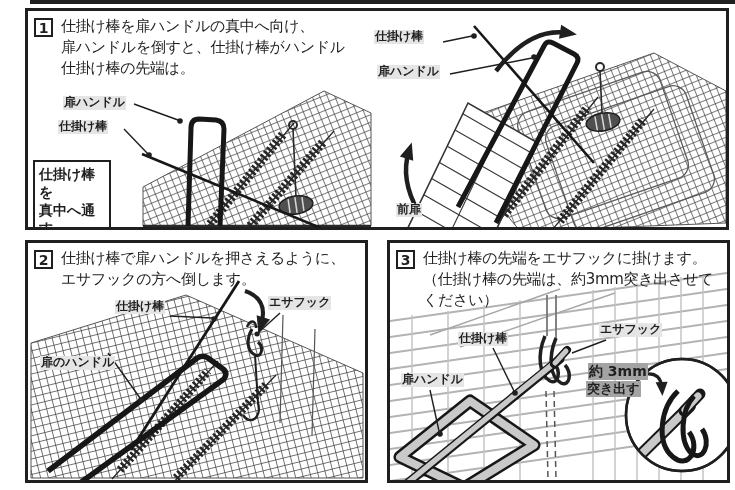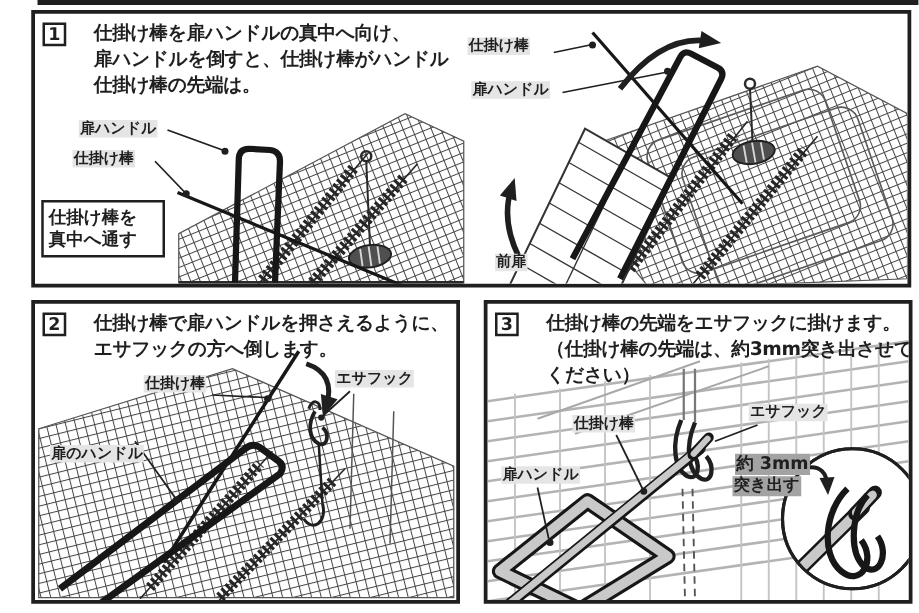--- a/index.html
+++ b/index.html
@@ -8,23 +8,23 @@
   .top-rule{position:absolute;left:30px;top:0;width:705px;height:4px;background:#1f1f1f;}
   .panel{position:absolute;border:3px solid #1f1f1f;background:#fff;overflow:hidden;box-sizing:border-box;}
   #p1{left:25px;top:8px;width:704px;height:222px;}
   #p2{left:25px;top:240px;width:343px;height:243px;}
   #p3{left:387px;top:240px;width:343px;height:243px;}
   .art{position:absolute;left:0;top:0;}
   .step-head{position:absolute;left:6px;top:5px;display:flex;align-items:flex-start;}
   .badge{width:19px;height:19px;border:2.5px solid #1f1f1f;box-sizing:border-box;
          display:flex;align-items:center;justify-content:center;
          font-size:14px;font-weight:bold;line-height:1;margin-top:2px;background:#fff;flex:0 0 auto;}
-  .head-lines{margin-left:22px;font-size:15px;font-weight:bold;line-height:21px;letter-spacing:-0.3px;white-space:nowrap;}
+  .head-lines{margin-left:8px;font-size:15px;font-weight:normal;line-height:21px;letter-spacing:-0.3px;white-space:nowrap;}
   .lbl{position:absolute;font-size:12px;font-weight:bold;white-space:nowrap;line-height:1.15;background:#e5e5e5;padding:0 1px;}
-  .callout{position:absolute;left:5px;top:149px;width:99px;border:2px solid #1f1f1f;background:#fff;
+  .callout{position:absolute;left:5px;top:149px;width:78px;border:2px solid #1f1f1f;background:#fff;
            padding:3px 4px;font-size:14px;font-weight:bold;line-height:18px;box-sizing:border-box;}
   .inset-lbl{position:absolute;font-size:13px;font-weight:bold;white-space:nowrap;line-height:1.2;background:#a3a3a3;padding:0 1px;}
 </style>
 </head>
 <body>
 
 <div class="canvas">
   <div class="top-rule"></div>
 
   <section class="panel" id="p1">

